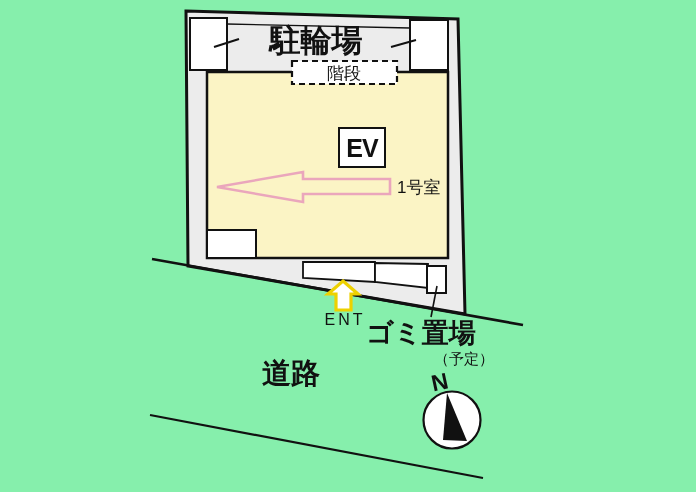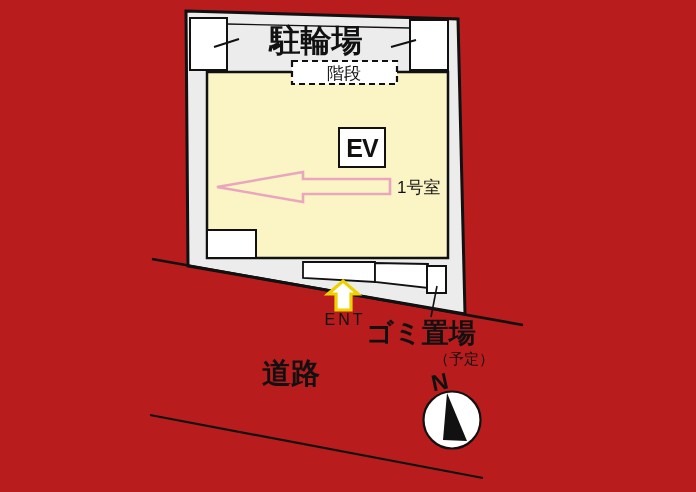--- a/index.html
+++ b/index.html
@@ -1,17 +1,17 @@
 <!DOCTYPE html>
 <html><head>
 <meta charset="utf-8">
 <style>
   html,body{margin:0;padding:0;background:#ffffff;}
   body{font-family:"Liberation Sans","DejaVu Sans",sans-serif;}
-  .stage{position:relative;width:696px;height:492px;background:#b91c1c;overflow:hidden;}
+  .stage{position:relative;width:696px;height:492px;background:#86efac;overflow:hidden;}
   svg{display:block;}
   .ln{stroke:#111111;fill:none;}
   .lot{fill:#ececec;stroke:#111111;stroke-width:3;}
   .building{fill:#fbf4c5;stroke:#111111;stroke-width:2.5;}
   .whitebox{fill:#ffffff;stroke:#111111;stroke-width:2;}
   .thinbox{fill:#ffffff;stroke:#111111;stroke-width:1.8;}
   .dashedbox{fill:#ffffff;stroke:#111111;stroke-width:2.2;stroke-dasharray:6 4;}
   .pink-arrow{fill:none;stroke:#eaa6bc;stroke-width:2.6;stroke-linejoin:miter;}
   .ent-arrow{fill:#ffffff;stroke:#edd100;stroke-width:3.2;stroke-linejoin:miter;}
   .needle{fill:#111111;stroke:none;}

